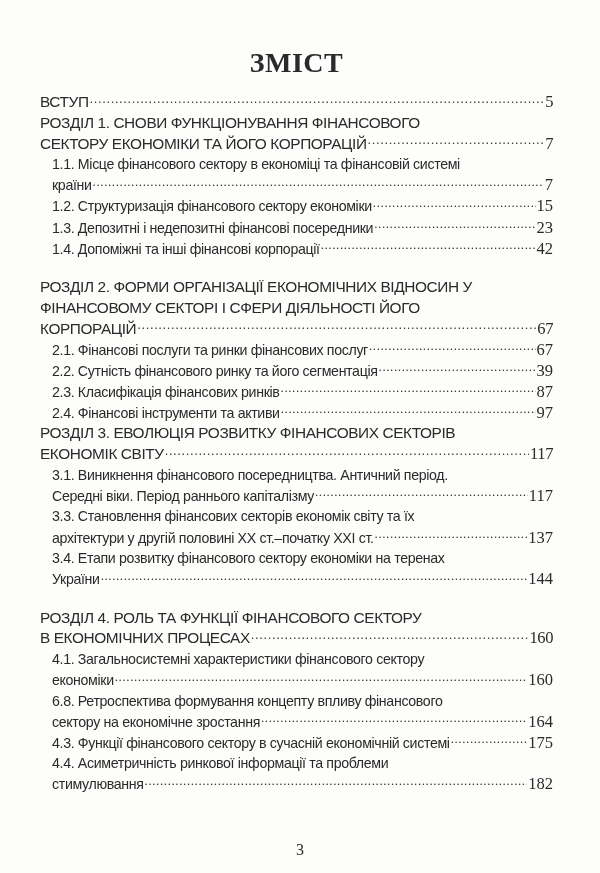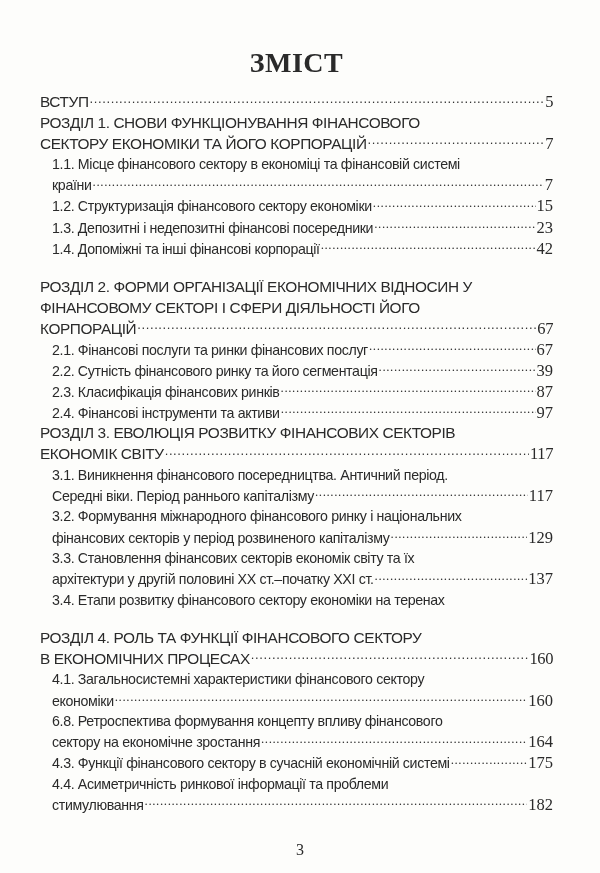--- a/index.html
+++ b/index.html
@@ -208,37 +208,34 @@
     </div>
     <div class="entry section">
       <div class="plain">3.1. Виникнення фінансового посередництва. Античний період.</div>
       <div class="line">
         <span class="txt">Середні віки. Період раннього капіталізму</span>
         <span class="dots"></span>
         <span class="pg">117</span>
       </div>
     </div>
     <div class="entry section">
-      <div class="plain">3.2. Формування міжнародного фінансового ринку  і національних</div>
-      <div class="line">
-        <span class="txt">фінансових секторів у період розвиненого капіталізму</span>
-        <span class="dots"></span>
-        <span class="pg">129</span>
-      </div>
-    </div>
-    <div class="entry section">
       <div class="plain">3.3. Становлення фінансових секторів економік світу та їх</div>
       <div class="line">
         <span class="txt">архітектури у другій половині XX ст.–початку XXI ст.</span>
         <span class="dots"></span>
         <span class="pg">137</span>
       </div>
     </div>
     <div class="entry section">
       <div class="plain">3.4. Етапи розвитку фінансового сектору  економіки на теренах</div>
+      <div class="line">
+        <span class="txt">України</span>
+        <span class="dots"></span>
+        <span class="pg">144</span>
+      </div>
     </div>
 
     <div class="entry chapter" style="margin-top:18px;">
       <div class="plain chapter-title">РОЗДІЛ 4. РОЛЬ ТА ФУНКЦІЇ ФІНАНСОВОГО СЕКТОРУ</div>
       <div class="line chapter-title">
         <span class="txt">В ЕКОНОМІЧНИХ ПРОЦЕСАХ</span>
         <span class="dots"></span>
         <span class="pg">160</span>
       </div>
     </div>

